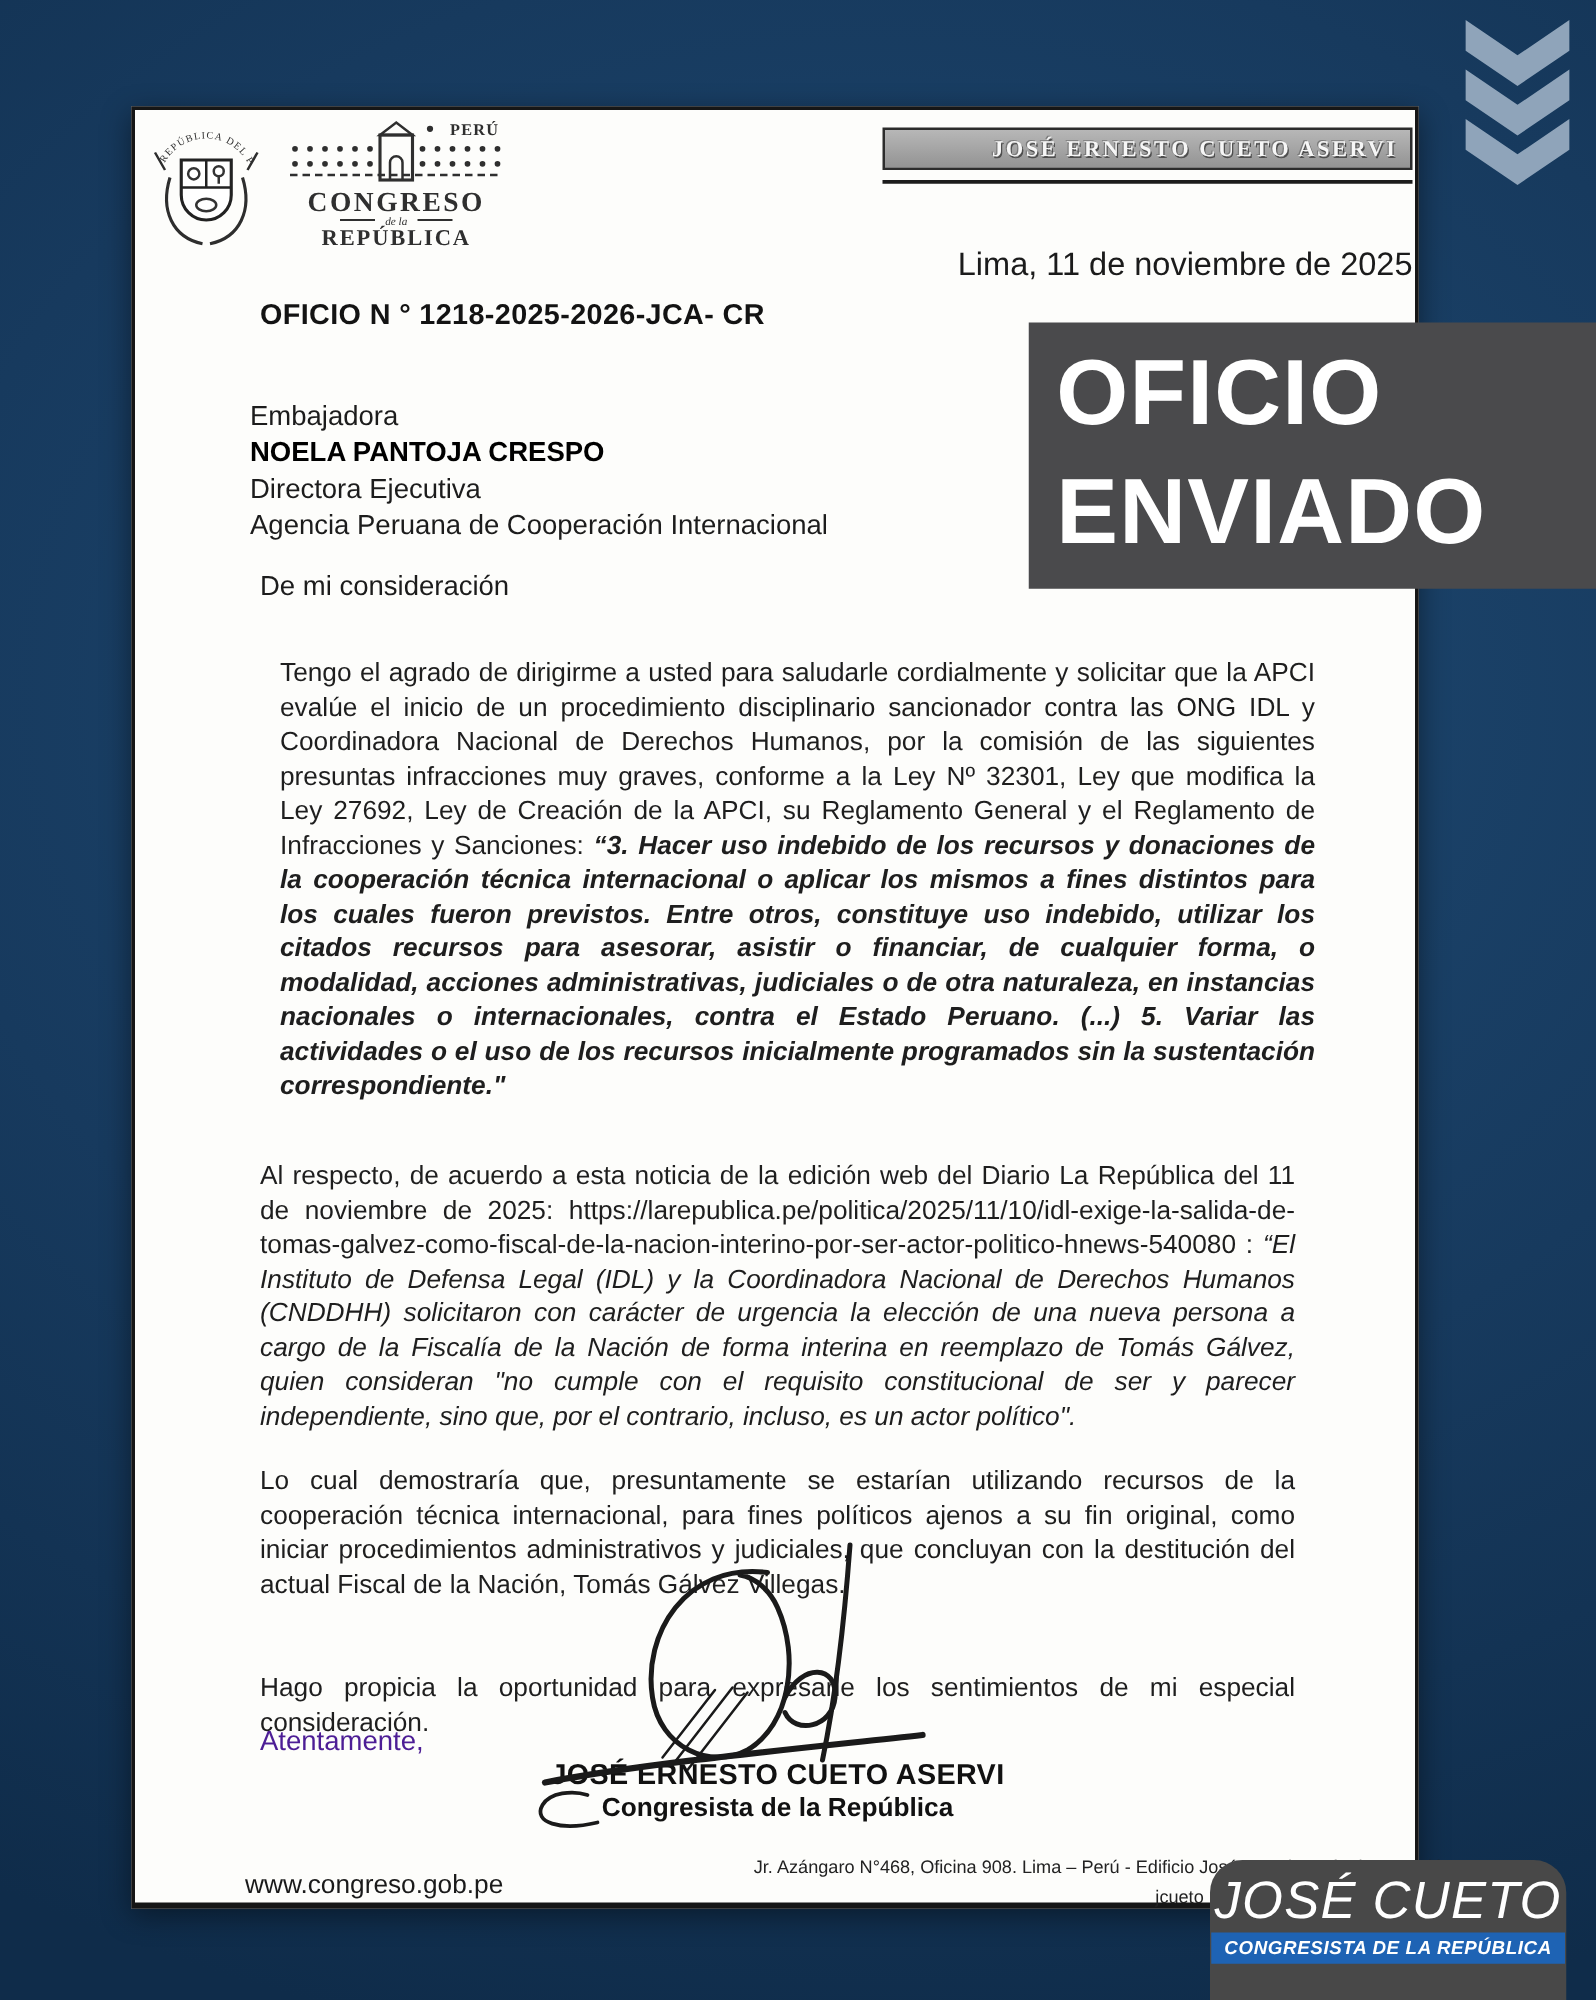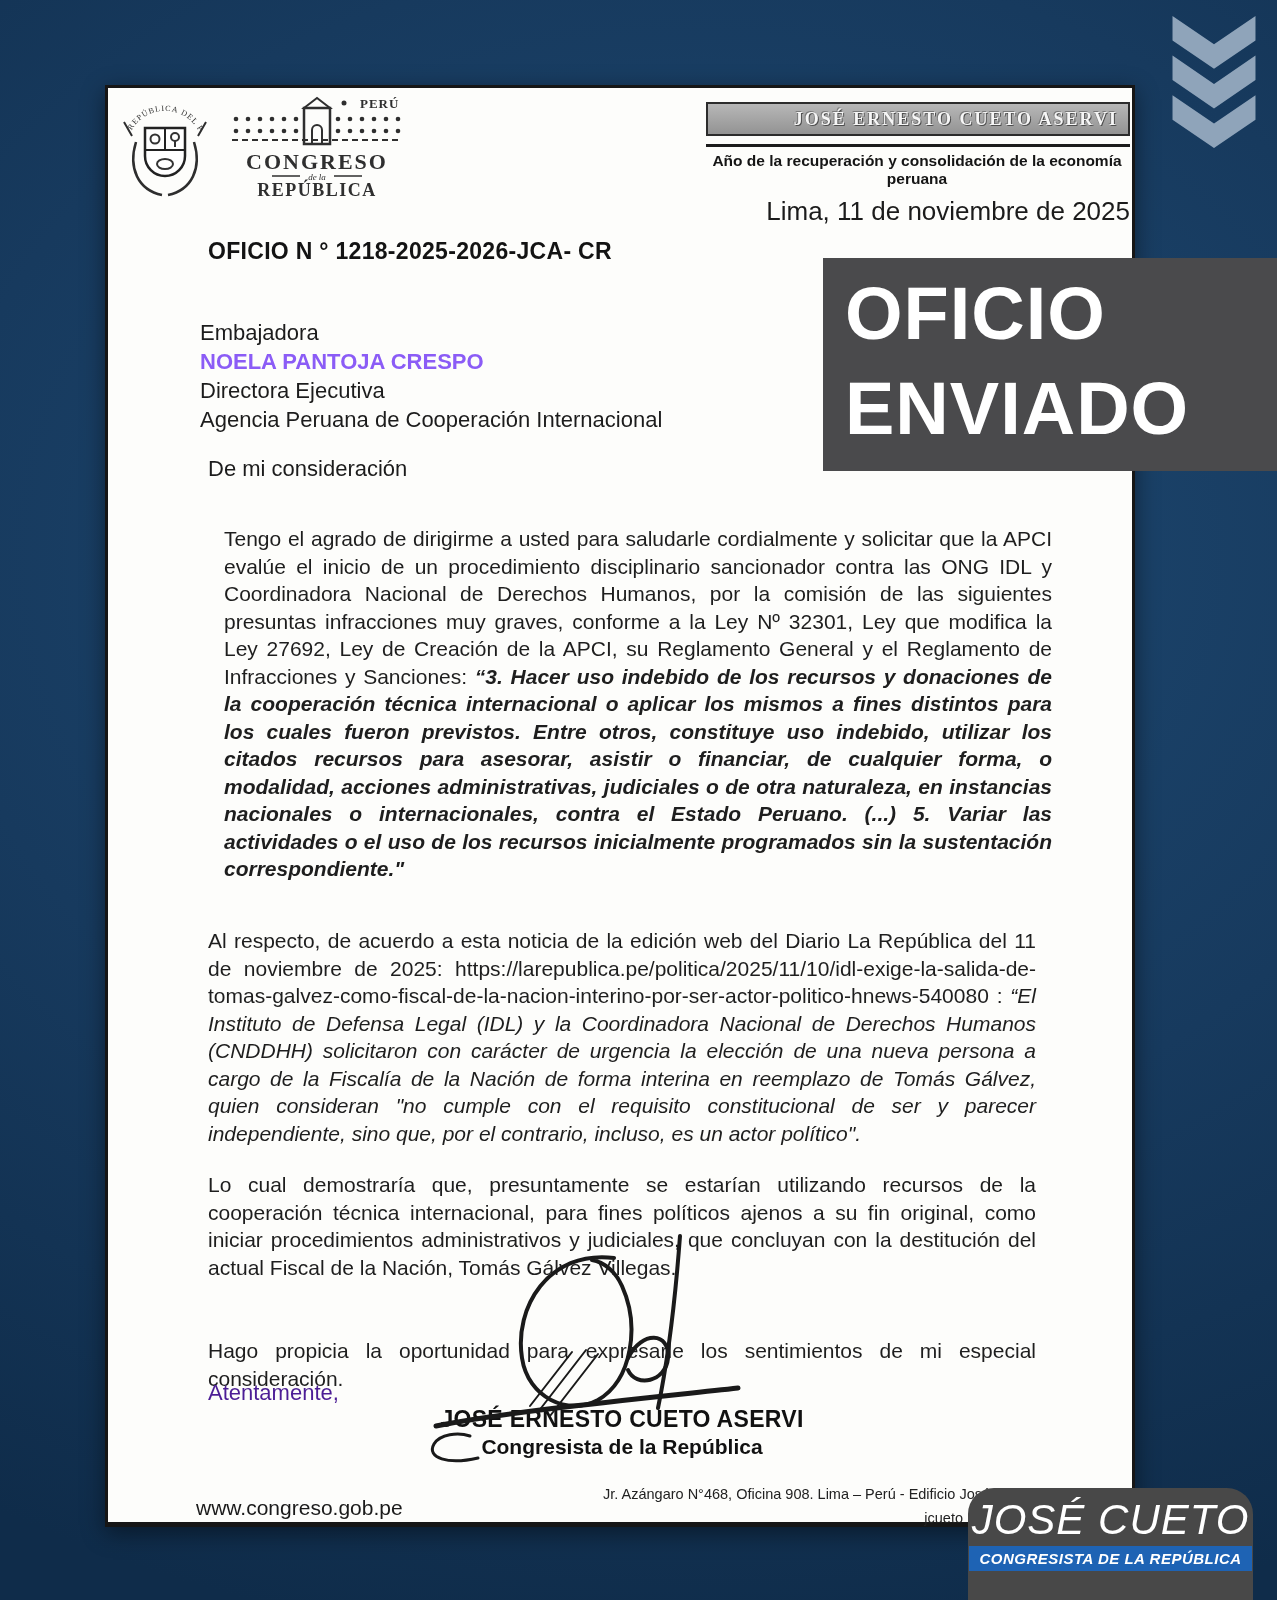--- a/index.html
+++ b/index.html
@@ -26,21 +26,21 @@
     font-family:"Liberation Serif", serif;font-weight:bold;font-size:18px;letter-spacing:2px;
     color:#f6f6f6;text-shadow:1px 1px 0 #4e4e4e,-1px -1px 0 #7a7a7a;
   }
   .nameline{position:absolute;left:598px;top:56px;width:424px;border-top:3px solid #1c1c1c;}
   .slogan{position:absolute;left:580px;top:64px;width:458px;text-align:center;
     font-weight:bold;font-size:15.5px;color:#151515;}
   .dateline{position:absolute;left:598px;top:108px;width:424px;text-align:right;
     font-size:26px;color:#1b1b1b;}
   .oficio-num{position:absolute;left:100px;top:150px;font-weight:bold;font-size:23px;color:#131313;letter-spacing:.3px;}
   .recipient{position:absolute;left:92px;top:202px;font-size:22px;line-height:29px;color:#1c1c1c;margin-top:28px;}
-  .recipient .rname{font-weight:bold;color:#8b5cf6;}
+  .recipient .rname{font-weight:bold;color:#000000;}
   .recipient .presente{text-decoration:underline;text-underline-offset:4px;}
   .salutation{position:absolute;left:100px;top:368px;font-size:22px;color:#1c1c1c;}
   .p{position:absolute;left:100px;width:828px;text-align:justify;font-size:21px;
      line-height:27.5px;color:#1e1e1e;overflow-wrap:anywhere;}
   .p1{top:416px;margin-left:16px;} .p2{top:818px;} .p3{top:1062px;} .p4{top:1228px;}
   .q1{font-weight:bold;font-style:italic;}
   .q2{font-style:italic;}
   .closing{position:absolute;left:100px;top:1292px;font-size:22px;color:#4c1d95;}
   .signer{position:absolute;left:100px;top:1318px;width:828px;text-align:center;color:#111;}
   .signer .sname{font-weight:bold;font-size:23px;letter-spacing:.3px;}
@@ -129,21 +129,20 @@
     </g>
     <path d="M20,48 h170" stroke="#2f2f2f" stroke-width="2" stroke-dasharray="6 4"></path>
     <text x="105" y="77" text-anchor="middle" font-size="22" font-weight="bold" letter-spacing="2">CONGRESO</text>
     <path d="M60,84 h28 M122,84 h28" stroke="#2f2f2f" stroke-width="1.5"></path>
     <text x="105" y="88" text-anchor="middle" font-size="9" font-style="italic">de la</text>
     <text x="105" y="104" text-anchor="middle" font-size="18" font-weight="bold" letter-spacing="1.5">REPÚBLICA</text>
   </svg>
 
   <div class="namebar">JOSÉ ERNESTO CUETO ASERVI</div>
   <div class="nameline"></div>
-  <div class="slogan">Año de la recuperación y consolidación de la economía peruana</div>
 
   <div class="dateline">Lima, 11 de noviembre de 2025</div>
   <div class="oficio-num">OFICIO N ° 1218-2025-2026-JCA- CR</div>
 
   <div class="recipient">
     <div>Embajadora</div>
     <div class="rname">NOELA PANTOJA CRESPO</div>
     <div>Directora Ejecutiva</div>
     <div>Agencia Peruana de Cooperación Internacional</div>
   </div>

